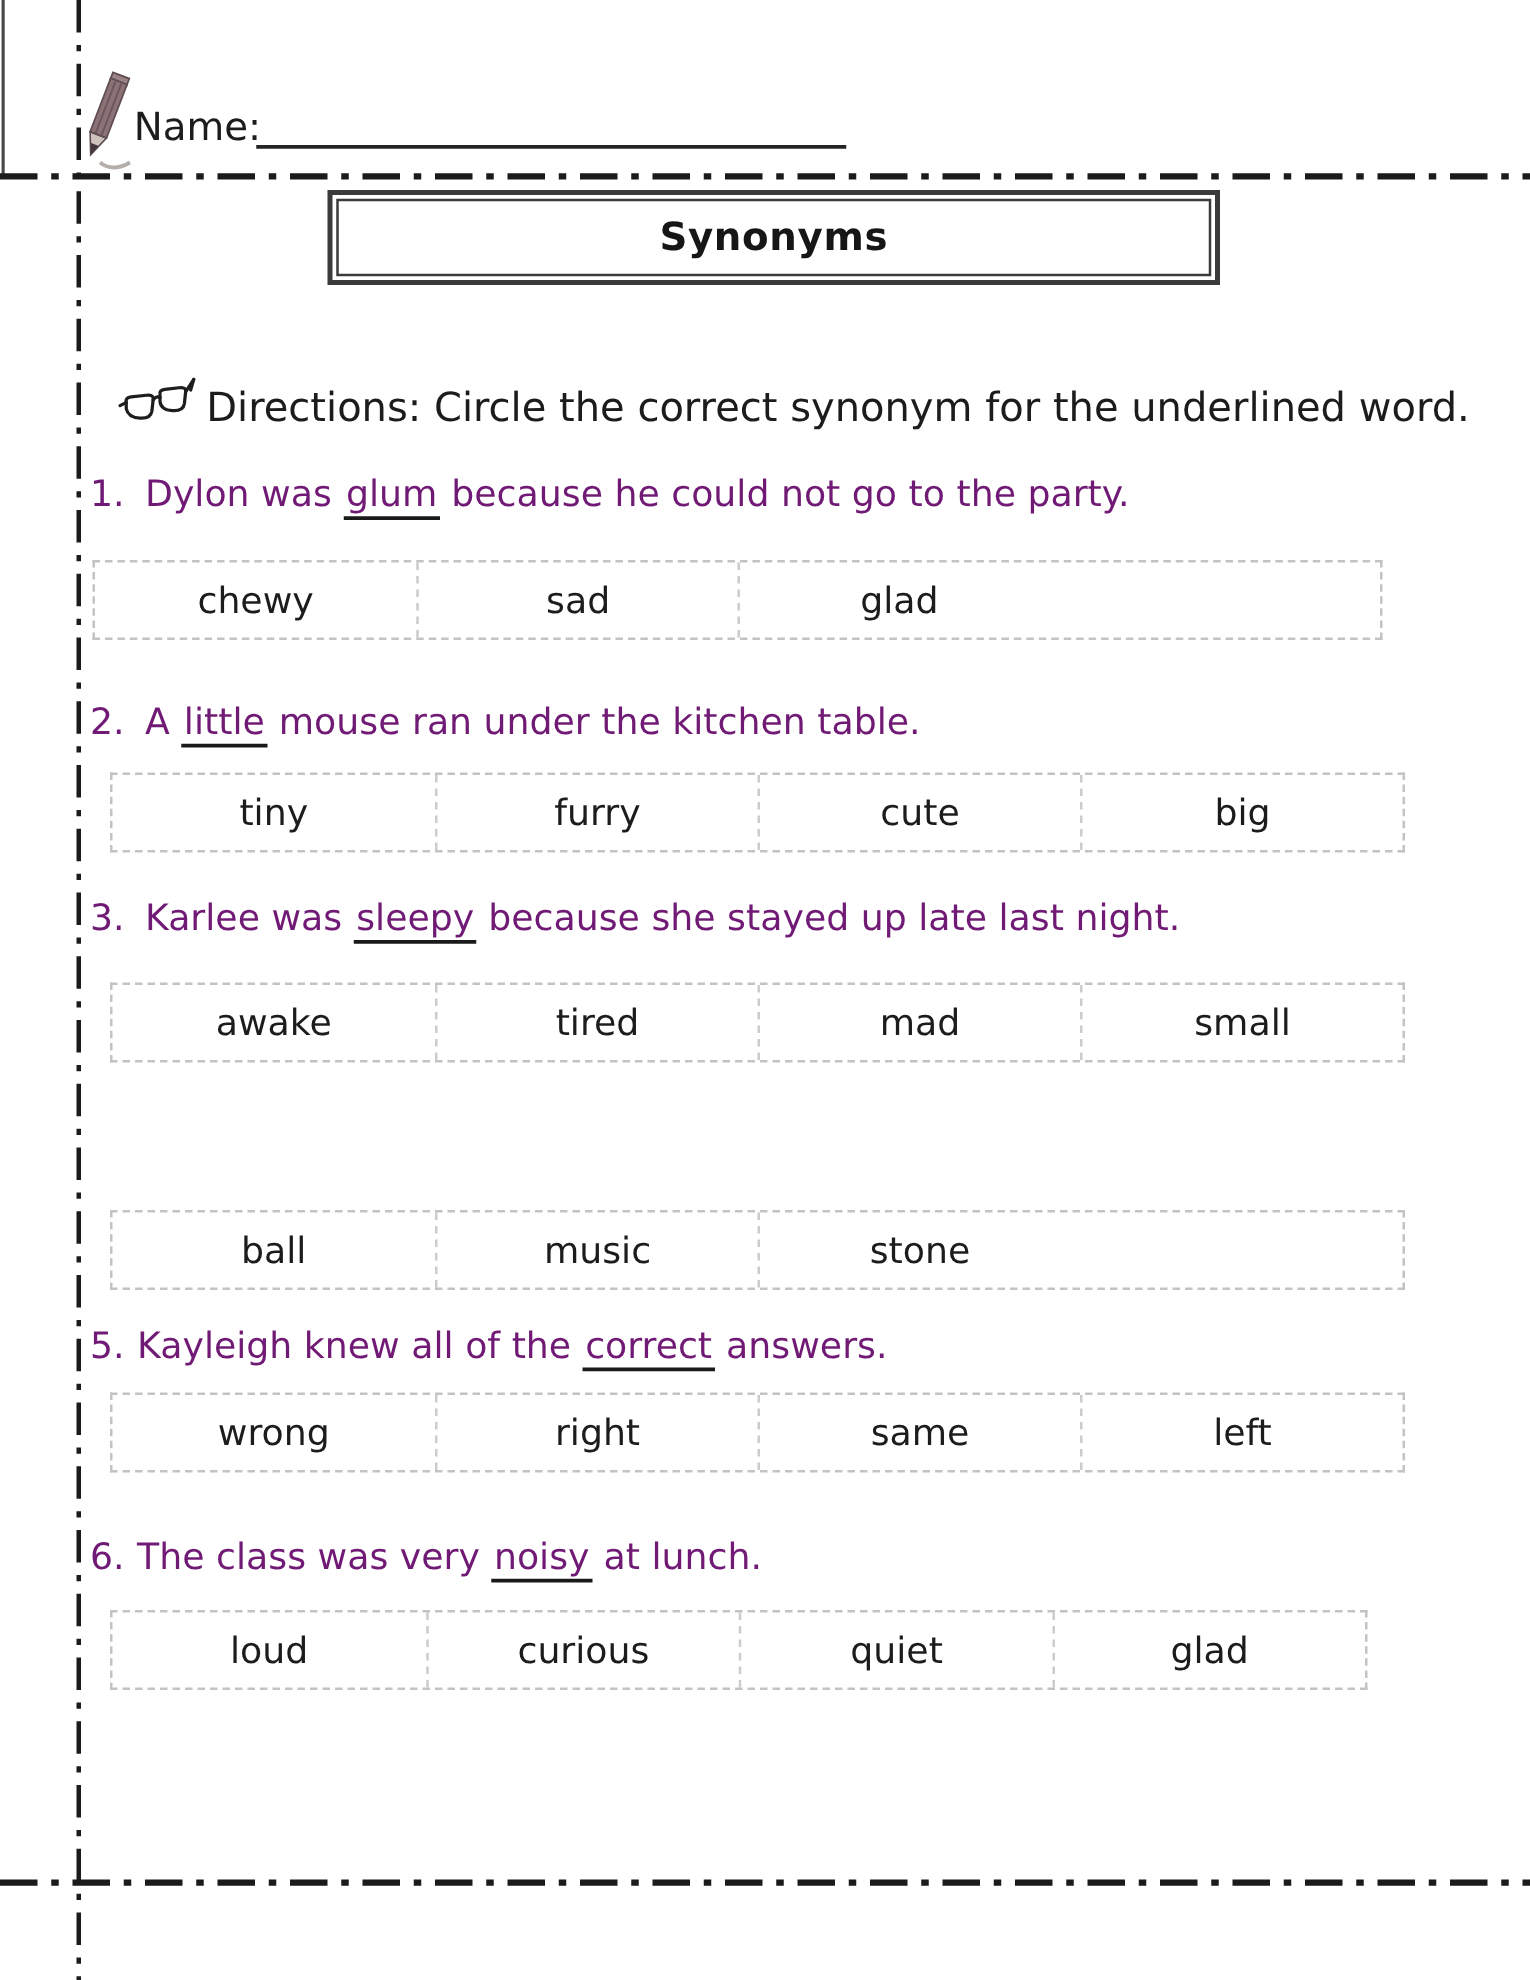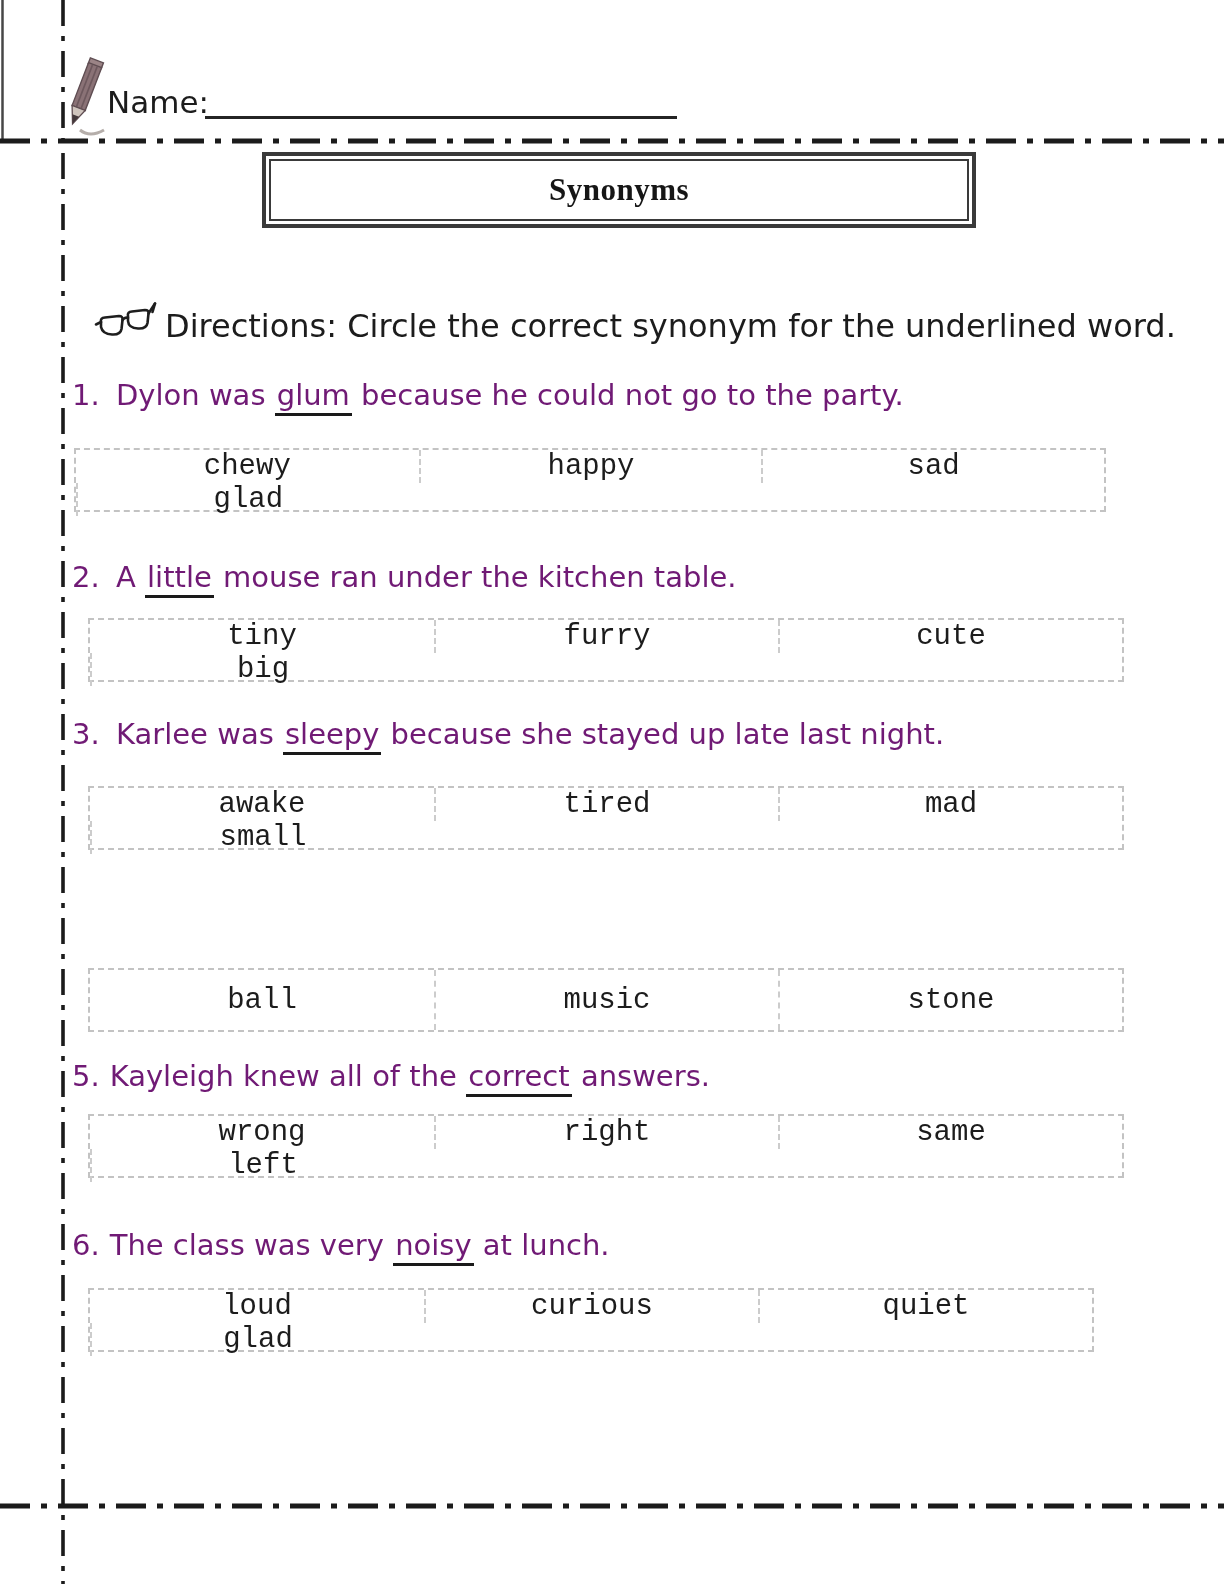--- a/index.html
+++ b/index.html
@@ -8,33 +8,33 @@
     font-family:"DejaVu Sans",sans-serif;color:#1f1f1f;overflow:hidden;
     margin:0 auto;
   }
   #guides{position:absolute;left:0;top:0;width:1224px;height:1584px;pointer-events:none;}
   
   .name-label{position:absolute;left:107px;top:84px;font-size:31px;color:#1c1c1c;}
   .name-line{position:absolute;left:205px;top:86px;width:472px;height:30px;border-bottom:3px solid #242424;}
   .pencil{position:absolute;left:60px;top:54px;}
   
   .title-box{position:absolute;left:262px;top:152px;width:714px;height:76px;
-    border:4px solid #3a3a3a;box-sizing:border-box;padding:3px;background:#fff;font-family:Liberation Serif, serif;}
+    border:4px solid #3a3a3a;box-sizing:border-box;padding:3px;background:#fff;}
   .title-inner{width:100%;height:100%;border:2px solid #3a3a3a;box-sizing:border-box;
     display:flex;align-items:center;justify-content:center;}
   .title-text{font-size:31px;font-weight:bold;letter-spacing:.5px;color:#161616;}
   
   .glasses{position:absolute;left:93px;top:300px;}
   .directions-text{position:absolute;left:165px;top:307px;font-size:32px;color:#1c1c1c;}
   
   .question{position:absolute;left:72px;width:1100px;font-size:29px;color:#701a75;white-space:nowrap;}
   .qnum{display:inline-block;min-width:30px;margin-right:14px;}
   .u{border-bottom:3.5px solid #1a1a1a;padding:0 2px 1px 2px;}
-  .answer-row{position:absolute;height:64px;display:grid;grid-template-columns:repeat(3,1fr);
-    border:2px dashed #c3c3c3;box-sizing:border-box;background:#fff;font-family:Liberation Mono, monospace;}
+  .answer-row{position:absolute;height:64px;display:grid;grid-template-columns:repeat(4,1fr);
+    border:2px dashed #c3c3c3;box-sizing:border-box;background:#fff;}
   .answer-cell{display:flex;align-items:center;justify-content:center;font-size:29px;color:#1c1c1c;}
   .answer-cell + .answer-cell{border-left:2px dashed #cccccc;}
 </style>
 </head>
 <body>
 
 <div id="page">
 
   <svg id="guides" width="1224" height="1584" viewBox="0 0 1224 1584">
     <line x1="2.5" y1="0" x2="2.5" y2="141" stroke="#474747" stroke-width="2.5"></line>
@@ -74,23 +74,20 @@
     </g>
   </svg>
   <div class="directions-text">Directions: Circle the correct synonym for the underlined word.</div>
 
   <div class="question" style="top:378px">
     <span class="qnum">1.</span><span>Dylon was </span><span class="u">glum</span><span> because he could not go to the party.</span>
   </div>
   <div class="answer-row" style="top:448px;left:74px;width:1032px">
     <div class="answer-cell">
         <span>chewy</span>
-      </div>
-    <div class="answer-cell">
-        <span>happy</span>
       </div>
     <div class="answer-cell">
         <span>sad</span>
       </div>
     <div class="answer-cell">
         <span>glad</span>
       </div>
   </div>
 
   <div class="question" style="top:560px">

